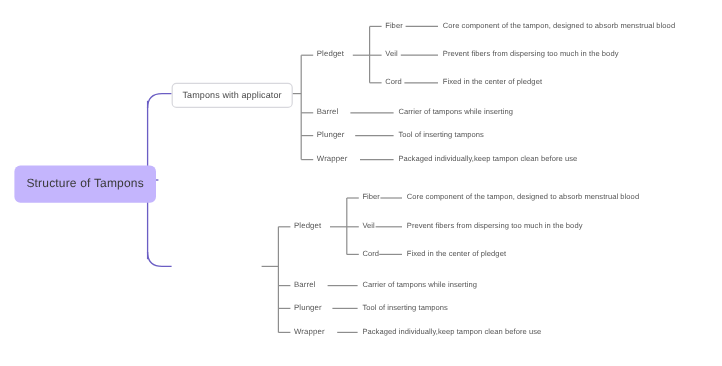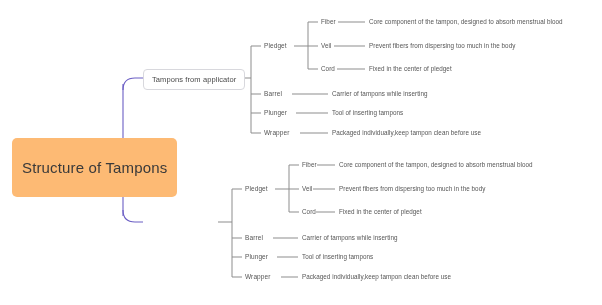--- a/index.html
+++ b/index.html
@@ -41,25 +41,25 @@
     stroke: #8d8d8d;
     stroke-width: 1;
   }
   
   .node {
     position: absolute;
     white-space: nowrap;
     box-sizing: border-box;
   }
   .node-root {
-    background: #fdba74;
+    background: #c4b5fd;
     color: #3a3a3a;
     border-radius: 5px;
-    font-size: 15px;
-    padding: 21px 10px;
+    font-size: 10px;
+    padding: 10px 10px;
     letter-spacing: 0.15px;
   }
   .node-branch {
     background: #ffffff;
     color: #4a4a4a;
     border: 1px solid #d8d8dd;
     border-radius: 4px;
     font-size: 7.5px;
     padding: 5px 8px;
     letter-spacing: 0.1px;
@@ -130,21 +130,21 @@
     <path class="edge-l3" d="M313,189 L335,189"></path>
     <path class="edge-l3" d="M316,212 L335,212"></path>
 
     <path class="edge-l3" d="M273,238 L298,238"></path>
     <path class="edge-l3" d="M277,257 L298,257"></path>
     <path class="edge-l3" d="M281,277 L298,277"></path>
   </svg>
 
   <div class="node node-root" style="left:12px; top:138px;">Structure of Tampons</div>
 
-  <div class="node node-branch" style="left:143px; top:69px;">Tampons from applicator</div>
+  <div class="node node-branch" style="left:143px; top:69px;">Tampons with applicator</div>
 
   <div class="node node-sub" style="left:261px; top:40px;">Pledget</div>
   <div class="node node-sub" style="left:261px; top:88px;">Barrel</div>
   <div class="node node-sub" style="left:261px; top:107px;">Plunger</div>
   <div class="node node-sub" style="left:261px; top:127px;">Wrapper</div>
 
   <div class="node node-leaf" style="left:318px; top:16px;">Fiber</div>
   <div class="node node-leaf" style="left:318px; top:40px;">Veil</div>
   <div class="node node-leaf" style="left:318px; top:63px;">Cord</div>
 

